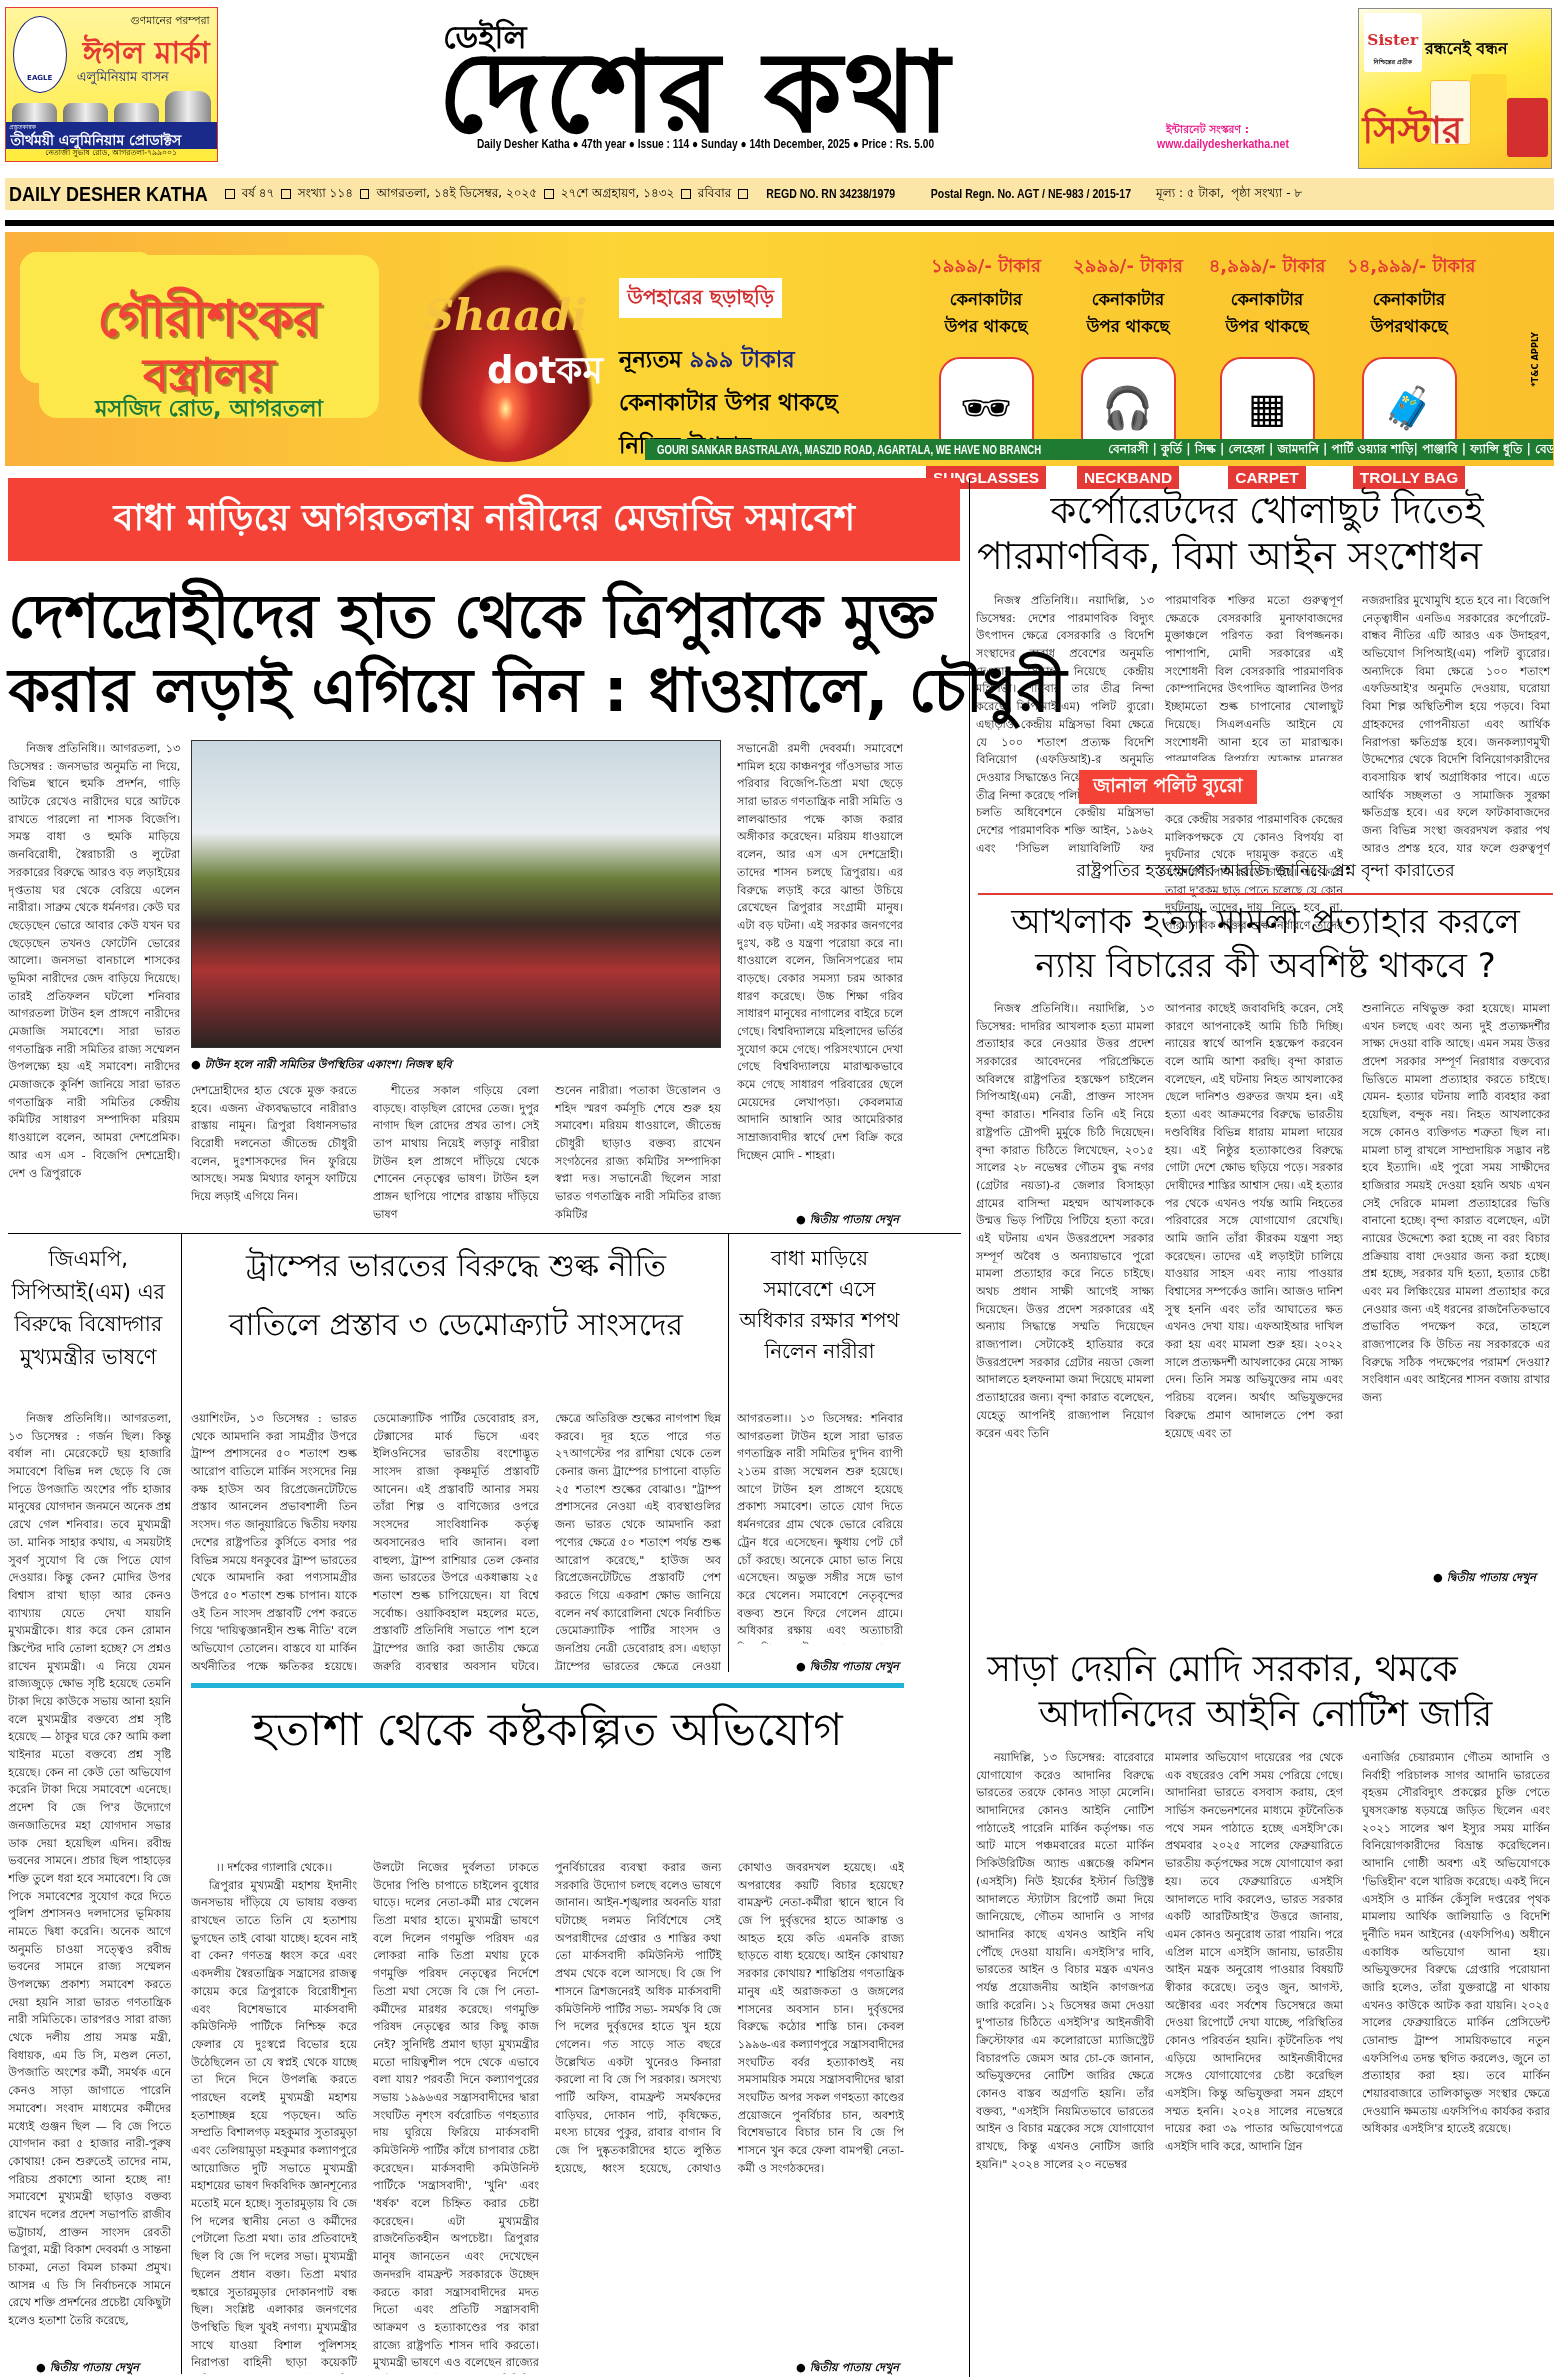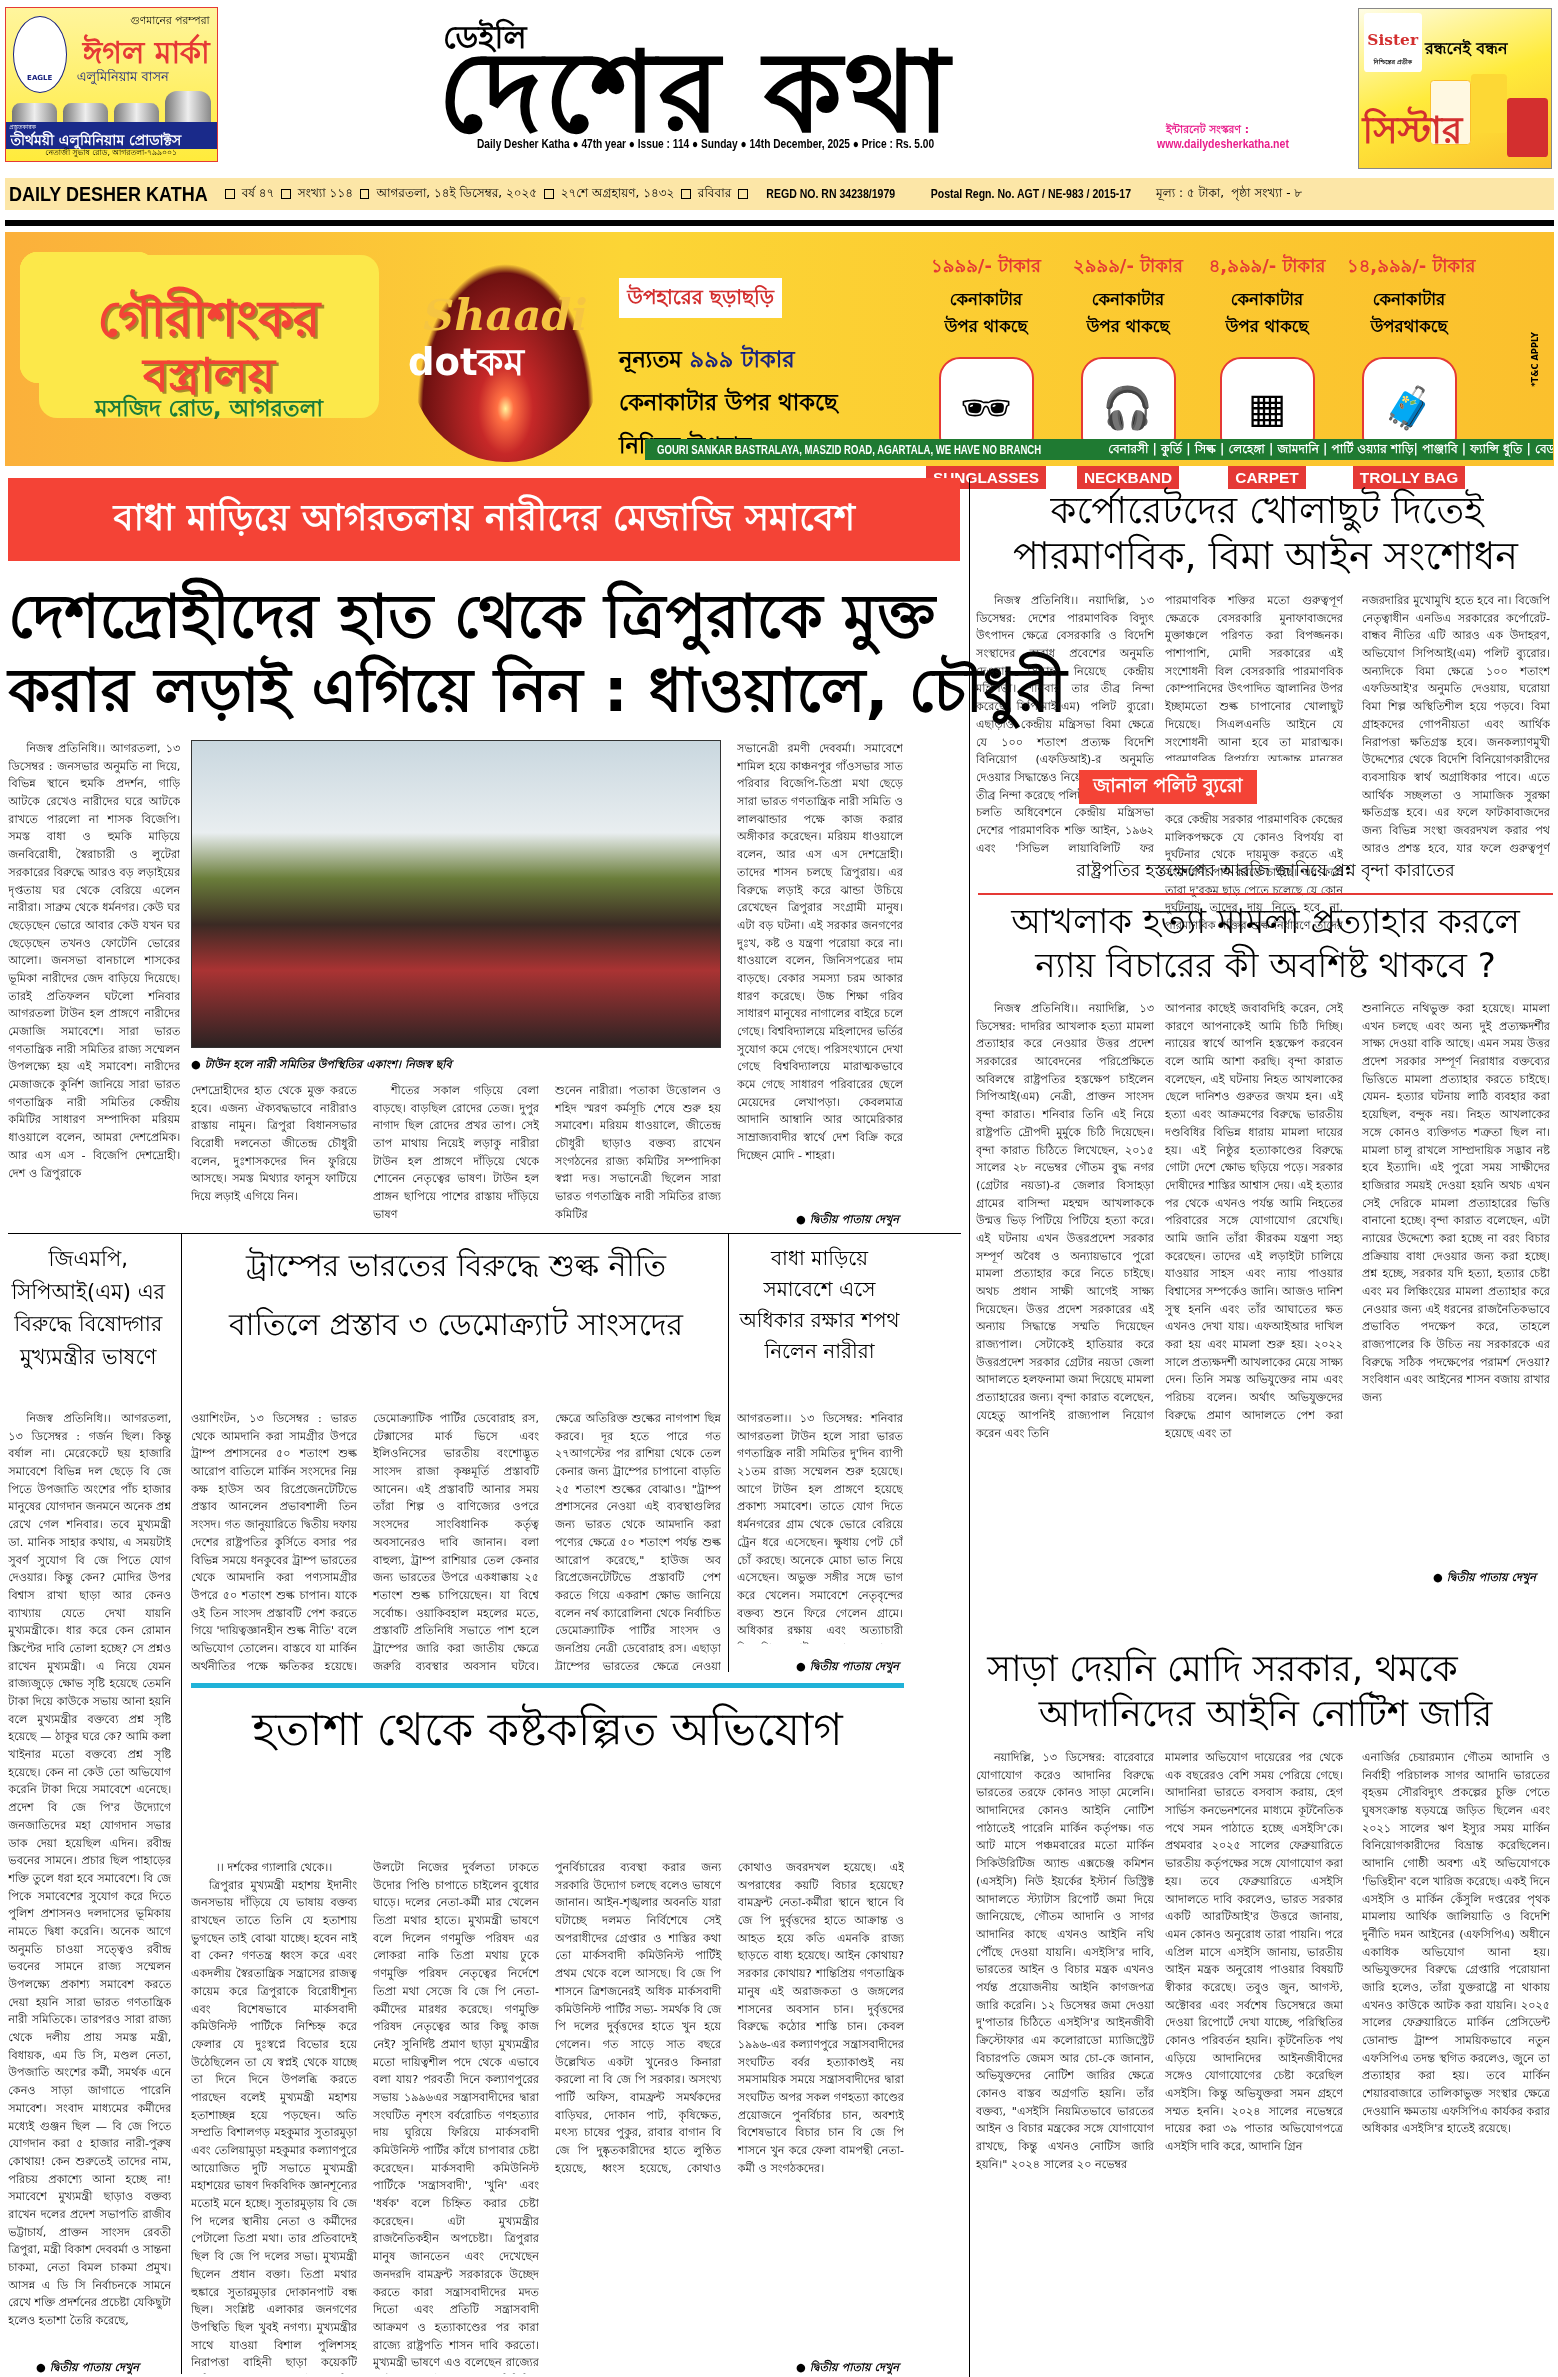--- a/index.html
+++ b/index.html
@@ -137,21 +137,21 @@
 <div class="abs" style="left:41px;top:252px;width:337px;height:156px;margin-top:0;">
 </div>
 
 <div class="abs" style="left:39px;top:255px;width:340px;height:163px;background:#fce84a;border-radius:18px"></div>
 <div class="abs" style="left:39px;top:281px;width:340px;text-align:center;font:bold 50px 'DejaVu Sans',sans-serif;color:#f44336;text-shadow:2.4px 2.4px 0 #a58a2a">গৌরীশংকর</div>
 <div class="abs" style="left:39px;top:340px;width:340px;text-align:center;font:bold 46px 'DejaVu Sans',sans-serif;color:#f44336;text-shadow:2.4px 2.4px 0 #a58a2a">বস্ত্রালয়</div>
 <div class="abs" style="left:39px;top:391px;width:340px;text-align:center;font:bold 22.5px 'DejaVu Sans',sans-serif;color:#1b7a3a">মসজিদ রোড, আগরতলা</div>
 
 <div class="abs" style="left:408px;top:249px;width:195px;height:213px;border-radius:50%;background:radial-gradient(ellipse at 50% 75%,#fff59d 0,#ff7043 6%,#c62828 20%,#8b1a1a 45%,#6d1010 60%,rgba(0,0,0,0) 64%)">
   <div style="position:absolute;left:0;right:0;top:41px;text-align:center;font:italic bold 43px 'DejaVu Serif',serif;color:#f5c542">Shaadi</div>
-  <div style="position:absolute;left:0;right:0;top:84px;text-align:left;font:bold 37px 'DejaVu Sans',sans-serif;color:#fff">dotকম</div>
+  <div style="position:absolute;left:0;right:0;top:92px;text-align:right;font:bold 37px 'DejaVu Sans',sans-serif;color:#fff">dotকম</div>
 </div>
 
 <div class="abs" style="left:619px;top:278px;width:237px">
   <div style="display:inline-block;background:#fff;color:#d32f2f;font:bold 20px 'DejaVu Sans',sans-serif;padding:3.6px 8.3px">উপহারের ছড়াছড়ি</div>
   <div style="margin-top:24px;font:bold 22.5px 'DejaVu Sans',sans-serif;white-space:nowrap"><span>নূন্যতম</span> <span style="color:#1a237e">৯৯৯ টাকার</span></div>
   <div style="margin-top:4.7px;font:bold 22.5px 'DejaVu Sans',sans-serif;white-space:nowrap">কেনাকাটার উপর থাকছে</div>
   <div style="margin-top:4.7px;font:bold 22.5px 'DejaVu Sans',sans-serif">নিশ্চিত উপহার</div>
 </div>
 
 <div id="gifts">
@@ -189,21 +189,21 @@
   </div>
 <div class="col" style="left:737px;top:740px;width:166px;height:468px">
     <p style="text-indent:0">সভানেত্রী রমণী দেববর্মা। সমাবেশে শামিল হয়ে কাঞ্চনপুর গাঁওসভার সাত পরিবার বিজেপি-তিপ্রা মথা ছেড়ে সারা ভারত গণতান্ত্রিক নারী সমিতি ও লালঝান্ডার পক্ষে কাজ করার অঙ্গীকার করেছেন। মরিয়ম ধাওয়ালে বলেন, আর এস এস দেশদ্রোহী। তাদের শাসন চলছে ত্রিপুরায়। এর বিরুদ্ধে লড়াই করে ঝান্ডা উচিয়ে রেখেছেন ত্রিপুরার সংগ্রামী মানুষ। এটা বড় ঘটনা। এই সরকার জনগণের দুঃখ, কষ্ট ও যন্ত্রণা পরোয়া করে না। ধাওয়ালে বলেন, জিনিসপত্রের দাম বাড়ছে। বেকার সমস্যা চরম আকার ধারণ করেছে। উচ্চ শিক্ষা গরিব সাধারণ মানুষের নাগালের বাইরে চলে গেছে। বিশ্ববিদ্যালয়ে মহিলাদের ভর্তির সুযোগ কমে গেছে। পরিসংখ্যানে দেখা গেছে বিশ্ববিদ্যালয়ে মারাত্মকভাবে কমে গেছে সাধারণ পরিবারের ছেলে মেয়েদের লেখাপড়া। কেবলমাত্র আদানি আম্বানি আর আমেরিকার সাম্রাজ্যবাদীর স্বার্থে দেশ বিক্রি করে দিচ্ছেন মোদি - শাহরা।</p>
   </div>
 <div class="cont" style="left:796px;top:1211px">● দ্বিতীয় পাতায় দেখুন</div>
 
 <div class="vrule" style="left:969px;top:478px;height:1900px"></div>
 <div class="hrule" style="left:8.3px;top:1233px;width:953px"></div>
 
 <div class="hd" style="left:983px;top:491px;width:568px;text-align:center;font-size:37px;font-weight:normal">কর্পোরেটদের খোলাছুট দিতেই</div>
-<div class="hd" style="left:977px;top:536px;width:577px;text-align:center;font-size:38px;font-weight:normal">পারমাণবিক, বিমা আইন সংশোধন</div>
+<div class="hd" style="left:977px;top:536px;width:577px;text-align:left;font-size:38px;font-weight:normal">পারমাণবিক, বিমা আইন সংশোধন</div>
 <div class="col" style="left:976px;top:592px;width:178px;height:263px">
     <p>নিজস্ব প্রতিনিধি।। নয়াদিল্লি, ১৩ ডিসেম্বর: দেশের পারমাণবিক বিদ্যুৎ উৎপাদন ক্ষেত্রে বেসরকারি ও বিদেশি সংস্থাদের অবাধ প্রবেশের অনুমতি দেওয়ার সিদ্ধান্ত নিয়েছে কেন্দ্রীয় মন্ত্রিসভা। শনিবার তার তীব্র নিন্দা করেছে সিপিআই(এম) পলিট ব্যুরো। এছাড়াও কেন্দ্রীয় মন্ত্রিসভা বিমা ক্ষেত্রে যে ১০০ শতাংশ প্রত্যক্ষ বিদেশি বিনিয়োগ (এফডিআই)-র অনুমতি দেওয়ার সিদ্ধান্তেও নিয়েছে, এদিন তারও তীব্র নিন্দা করেছে পলিট ব্যুরো। সংসদের চলতি অধিবেশনে কেন্দ্রীয় মন্ত্রিসভা দেশের পারমাণবিক শক্তি আইন, ১৯৬২ এবং 'সিভিল লায়াবিলিটি ফর নিউক্লিয়ার ড্যামেজ' (সিএলএনডি) আইন, ২০১০ সংশোধন করার সিদ্ধান্ত নিয়েছে। নতুন সংশোধনী বিলে দেশের অসামরিক পারমাণবিক ক্ষেত্রে বেসরকারি সংস্থা, এমনকি প্রযুক্তি ও যন্ত্রাংশের বিদেশি ঠিকাদারদের অবাধ প্রবেশে অনুমতি দেওয়া হয়েছে। পলিট ব্যুরোর অভিযোগ,</p>
   </div>
 <div class="col" style="left:1165px;top:592px;width:178px;height:169px">
     <p style="text-indent:0">পারমাণবিক শক্তির মতো গুরুত্বপূর্ণ ক্ষেত্রকে বেসরকারি মুনাফাবাজদের মুক্তাঞ্চলে পরিণত করা বিপজ্জনক। পাশাপাশি, মোদী সরকারের এই সংশোধনী বিল বেসরকারি পারমাণবিক কোম্পানিদের উৎপাদিত জ্বালানির উপর ইচ্ছামতো শুল্ক চাপানোর খোলাছুট দিয়েছে। সিএলএনডি আইনে যে সংশোধনী আনা হবে তা মারাত্মক। পারমাণবিক বিপর্যয়ে আক্রান্ত মানুষের জন্য ক্ষতিপূরণ বিধি শিথিল করা হয়েছে। আমেরিকার চাপে নতি স্বীকার</p>
   </div>
 <div id="jinal" class="abs" style="left:1079px;top:770px;width:178px;height:34px;font-size:19px">জানাল পলিট ব্যুরো</div>
 <div class="col" style="left:1165px;top:811px;width:178px;height:124px">
     <p style="text-indent:0">করে কেন্দ্রীয় সরকার পারমাণবিক কেন্দ্রের মালিকপক্ষকে যে কোনও বিপর্যয় বা দুর্ঘটনার থেকে দায়মুক্ত করতে এই সংশোধনী পাশ করতে চাইছে। এর ফলে তারা দু'রকম ছাড় পেতে চলেছে যে কোন দুর্ঘটনায় তাদের দায় নিতে হবে না, পারমাণবিক শক্তির শুল্ক নির্ধারণে তাদের নিয়ন্ত্রণ বা</p>
   </div>

